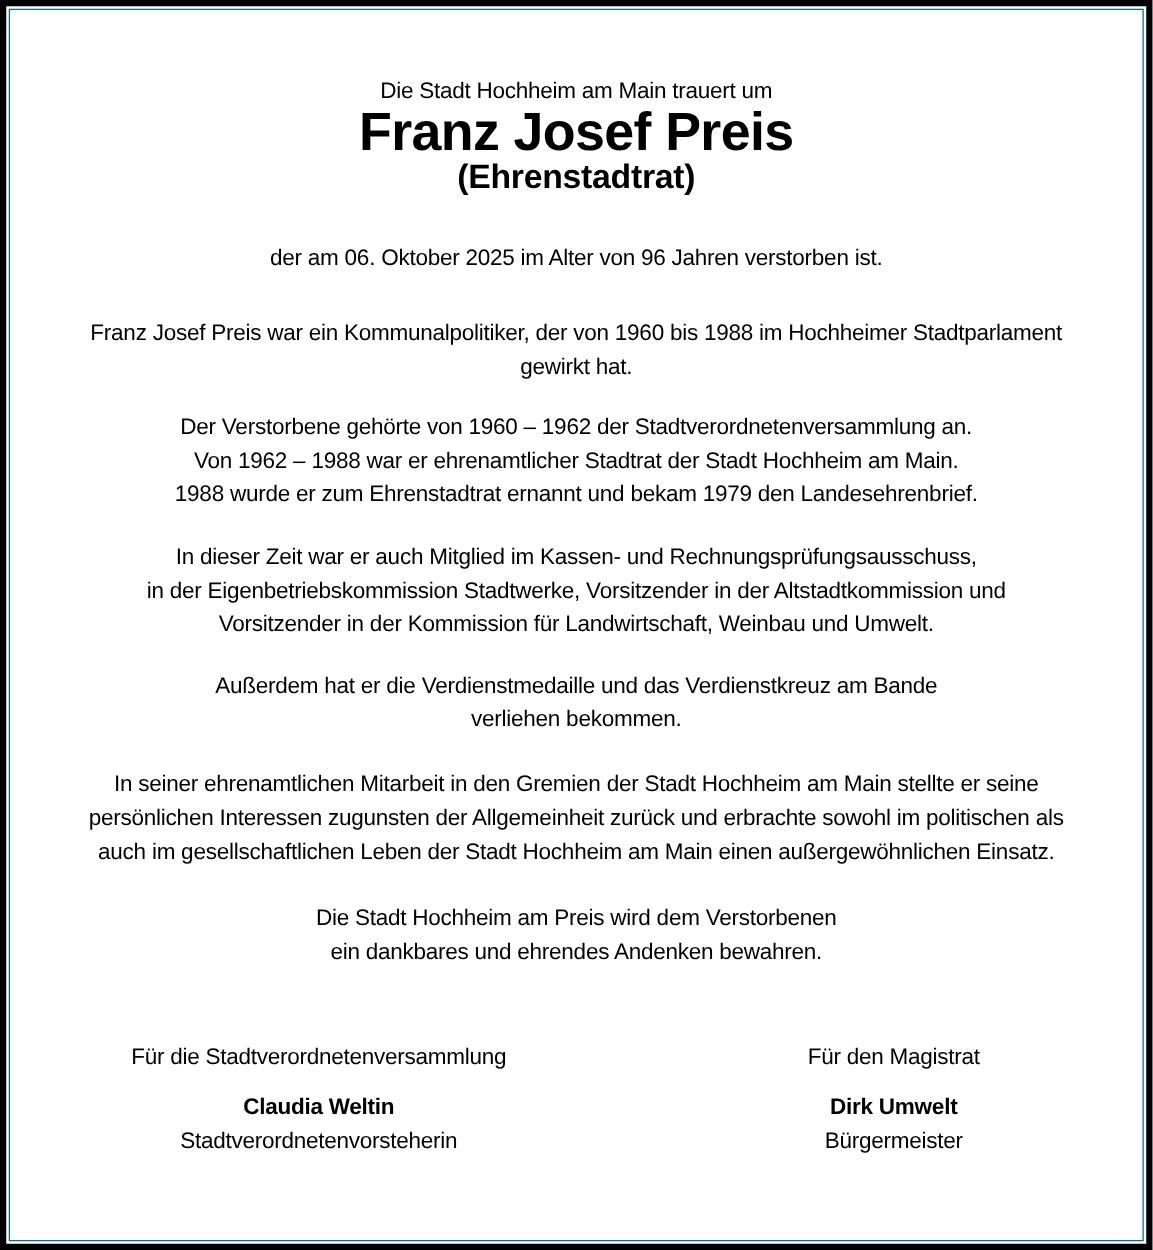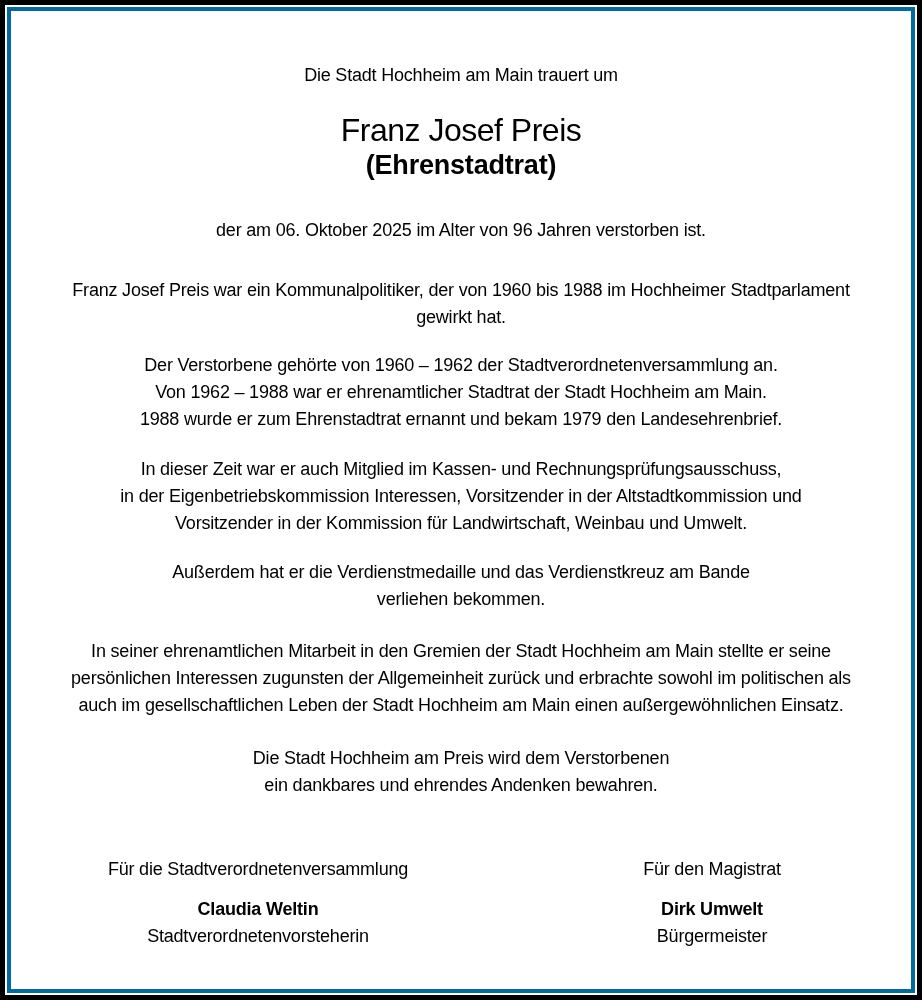--- a/index.html
+++ b/index.html
@@ -20,36 +20,35 @@
   
   .frame-outer {
     position: absolute;
     inset: 0;
     border: 5px solid #000000;
     padding: 2px;
   }
   .frame-inner {
     width: 100%;
     height: 100%;
-    border: 4px solid #0369a1;
+    border: 1px solid #0369a1;
     overflow: hidden;
   }
   .content {
     width: 100%;
     height: 100%;
     text-align: center;
     font-size: 18px;
     letter-spacing: -0.2px;
     line-height: 27px;
   }
   .intro-line   { margin-top: 51px; }
   .deceased-name {
-    margin-top: 21px;
-    font-size: 32px;
-    font-weight: 400;
+    font-size: 43px;
+    font-weight: 700;
     line-height: 40px;
     letter-spacing: -0.5px;
   }
   .deceased-title {
     margin-top: 2px;
     font-size: 27px;
     font-weight: 700;
   }
   .death-statement { margin-top: 38px; }
   .para { margin-top: 23px; }
@@ -98,21 +97,21 @@
         </div>
 
         <div class="para para-2">
           <div class="line">Der Verstorbene gehörte von 1960 – 1962 der Stadtverordnetenversammlung an.</div>
           <div class="line">Von 1962 – 1988 war er ehrenamtlicher Stadtrat der Stadt Hochheim am Main.</div>
           <div class="line">1988 wurde er zum Ehrenstadtrat ernannt und bekam 1979 den Landesehrenbrief.</div>
         </div>
 
         <div class="para para-3">
           <div class="line">In dieser Zeit war er auch Mitglied im Kassen- und Rechnungsprüfungsausschuss,</div>
-          <div class="line">in der Eigenbetriebskommission Interessen, Vorsitzender in der Altstadtkommission und</div>
+          <div class="line">in der Eigenbetriebskommission Stadtwerke, Vorsitzender in der Altstadtkommission und</div>
           <div class="line">Vorsitzender in der Kommission für Landwirtschaft, Weinbau und Umwelt.</div>
         </div>
 
         <div class="para para-4">
           <div class="line">Außerdem hat er die Verdienstmedaille und das Verdienstkreuz am Bande</div>
           <div class="line">verliehen bekommen.</div>
         </div>
 
         <div class="para para-5">
           <div class="line">In seiner ehrenamtlichen Mitarbeit in den Gremien der Stadt Hochheim am Main stellte er seine</div>

